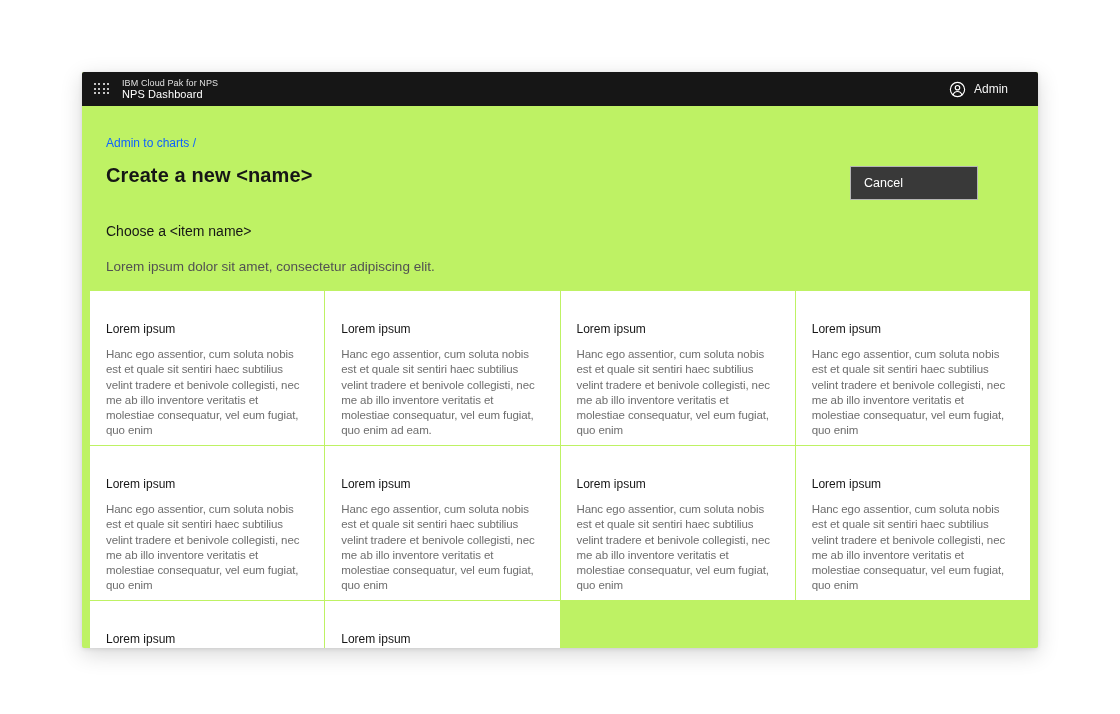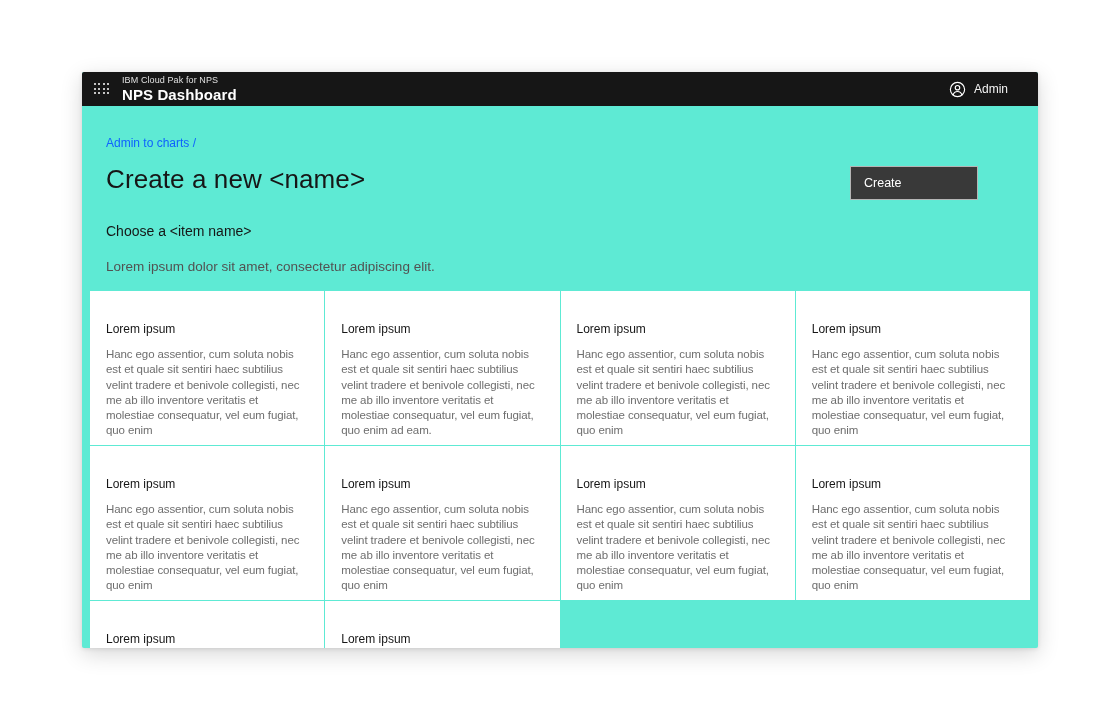--- a/index.html
+++ b/index.html
@@ -6,21 +6,21 @@
   html, body {
     width: 1120px; height: 714px;
     background: #ffffff;
     font-family: "Liberation Sans", sans-serif;
     overflow: hidden;
   }
   .window {
     position: absolute;
     left: 82px; top: 72px;
     width: 956px; height: 576px;
-    background: #5eead4;
+    background: #bef264;
     border-radius: 2px;
     box-shadow: 0 6px 22px rgba(0,0,0,0.16), 0 1px 4px rgba(0,0,0,0.10);
     overflow: hidden;
   }
   
   .appbar {
     height: 34px;
     background: #161616;
     display: flex;
     align-items: center;
@@ -31,21 +31,21 @@
     display: grid;
     grid-template-columns: repeat(4, 1fr);
     grid-template-rows: repeat(3, 1fr);
     gap: 2px;
     cursor: pointer;
     flex: none;
   }
   .switcher i { background: #ffffff; width: 2px; height: 2px; border-radius: 50%; }
   .appbar-titles { margin-left: 13px; line-height: 1.15; }
   .appbar-product { font-size: 9px; color: #e0e0e0; letter-spacing: .1px; }
-  .appbar-name   { font-size: 15px; font-weight: bold; color: #ffffff; letter-spacing: .1px; }
+  .appbar-name   { font-size: 11px; font-weight: normal; color: #ffffff; letter-spacing: .1px; }
   .appbar-spacer { flex: 1; }
   .appbar-user { display: flex; align-items: center; gap: 8px; cursor: pointer; }
   .appbar-user span { font-size: 12px; color: #f4f4f4; }
 
   
   .content { padding: 0 8px; }
   .backlink {
     display: inline-block;
     margin: 30px 16px 0 16px;
     font-size: 12px;
@@ -53,22 +53,22 @@
     text-decoration: none;
     cursor: pointer;
   }
   .title-row {
     display: flex;
     align-items: flex-start;
     justify-content: space-between;
     margin: 13px 52px 0 16px;
   }
   .page-title {
-    font-size: 26px;
-    font-weight: 400;
+    font-size: 20px;
+    font-weight: 700;
     color: #161616;
     letter-spacing: .1px;
   }
   .cancel-btn {
     width: 128px; height: 34px;
     background: #393939;
     border: 1px solid #b5b5b5;
     color: #ffffff;
     font-family: "Liberation Sans", sans-serif;
     font-size: 12.5px;
@@ -137,21 +137,21 @@
       </svg>
       <span>Admin</span>
     </div>
   </div>
 
   <div class="content">
     <a class="backlink">Admin to charts /</a>
 
     <div class="title-row">
       <h1 class="page-title">Create a new &lt;name&gt;</h1>
-      <button class="cancel-btn">Create</button>
+      <button class="cancel-btn">Cancel</button>
     </div>
 
     <div class="section">
       <div class="section-title">Choose a &lt;item name&gt;</div>
       <div class="section-subtitle">Lorem ipsum dolor sit amet, consectetur adipiscing elit.</div>
     </div>
 
     <div class="grid">
 
         <div class="card">

